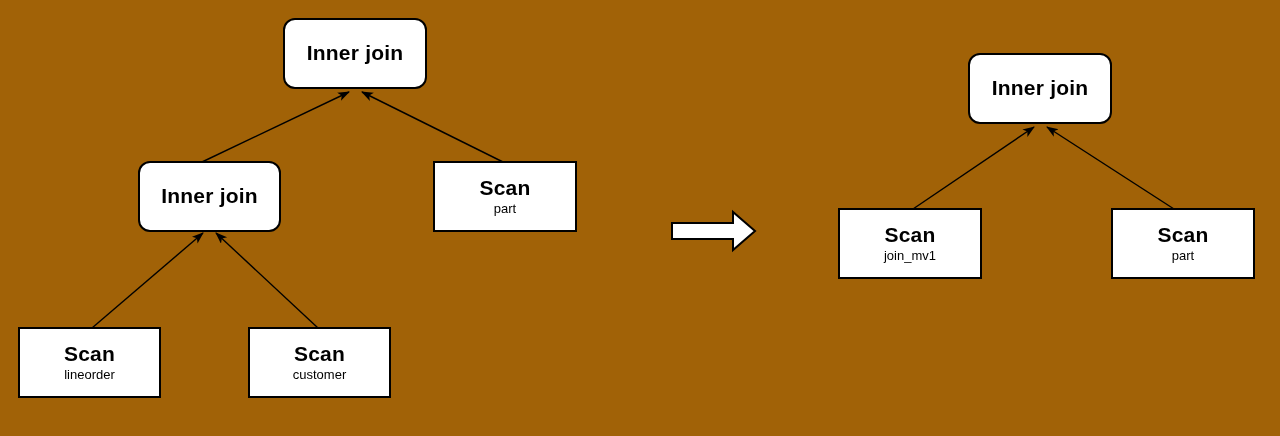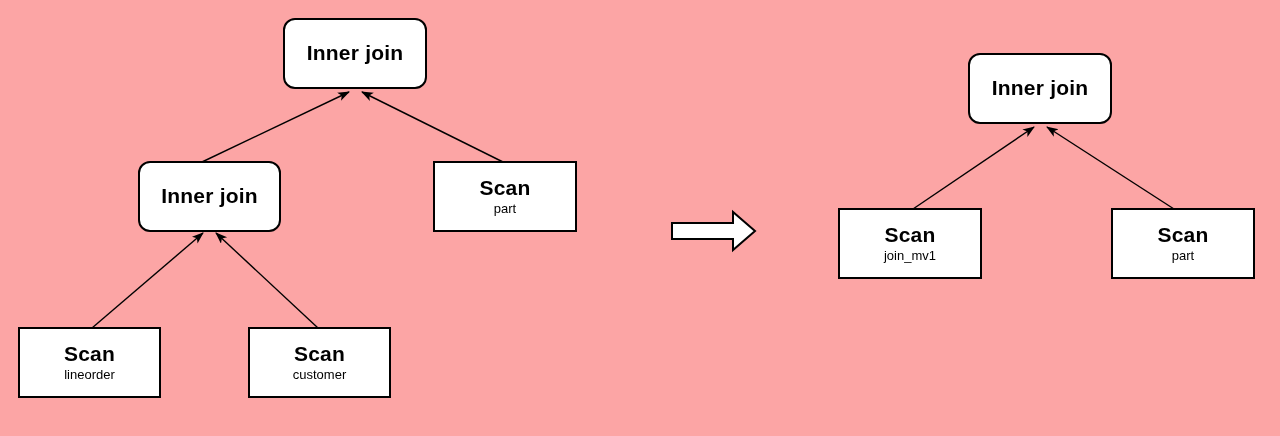--- a/index.html
+++ b/index.html
@@ -3,21 +3,21 @@
 <meta charset="utf-8">
 <style>
   * { margin: 0; padding: 0; box-sizing: border-box; }
   html, body { background: #ffffff; }
   body { font-family: "Liberation Sans", sans-serif; }
 
   .canvas {
     position: relative;
     width: 1280px;
     height: 436px;
-    background: #fca5a5;
+    background: #a16207;
     overflow: hidden;
     padding-left: 32px;
   }
 
   .edge-layer {
     position: absolute;
     left: 0; top: 0;
     width: 1280px; height: 436px;
     pointer-events: none;
   }

